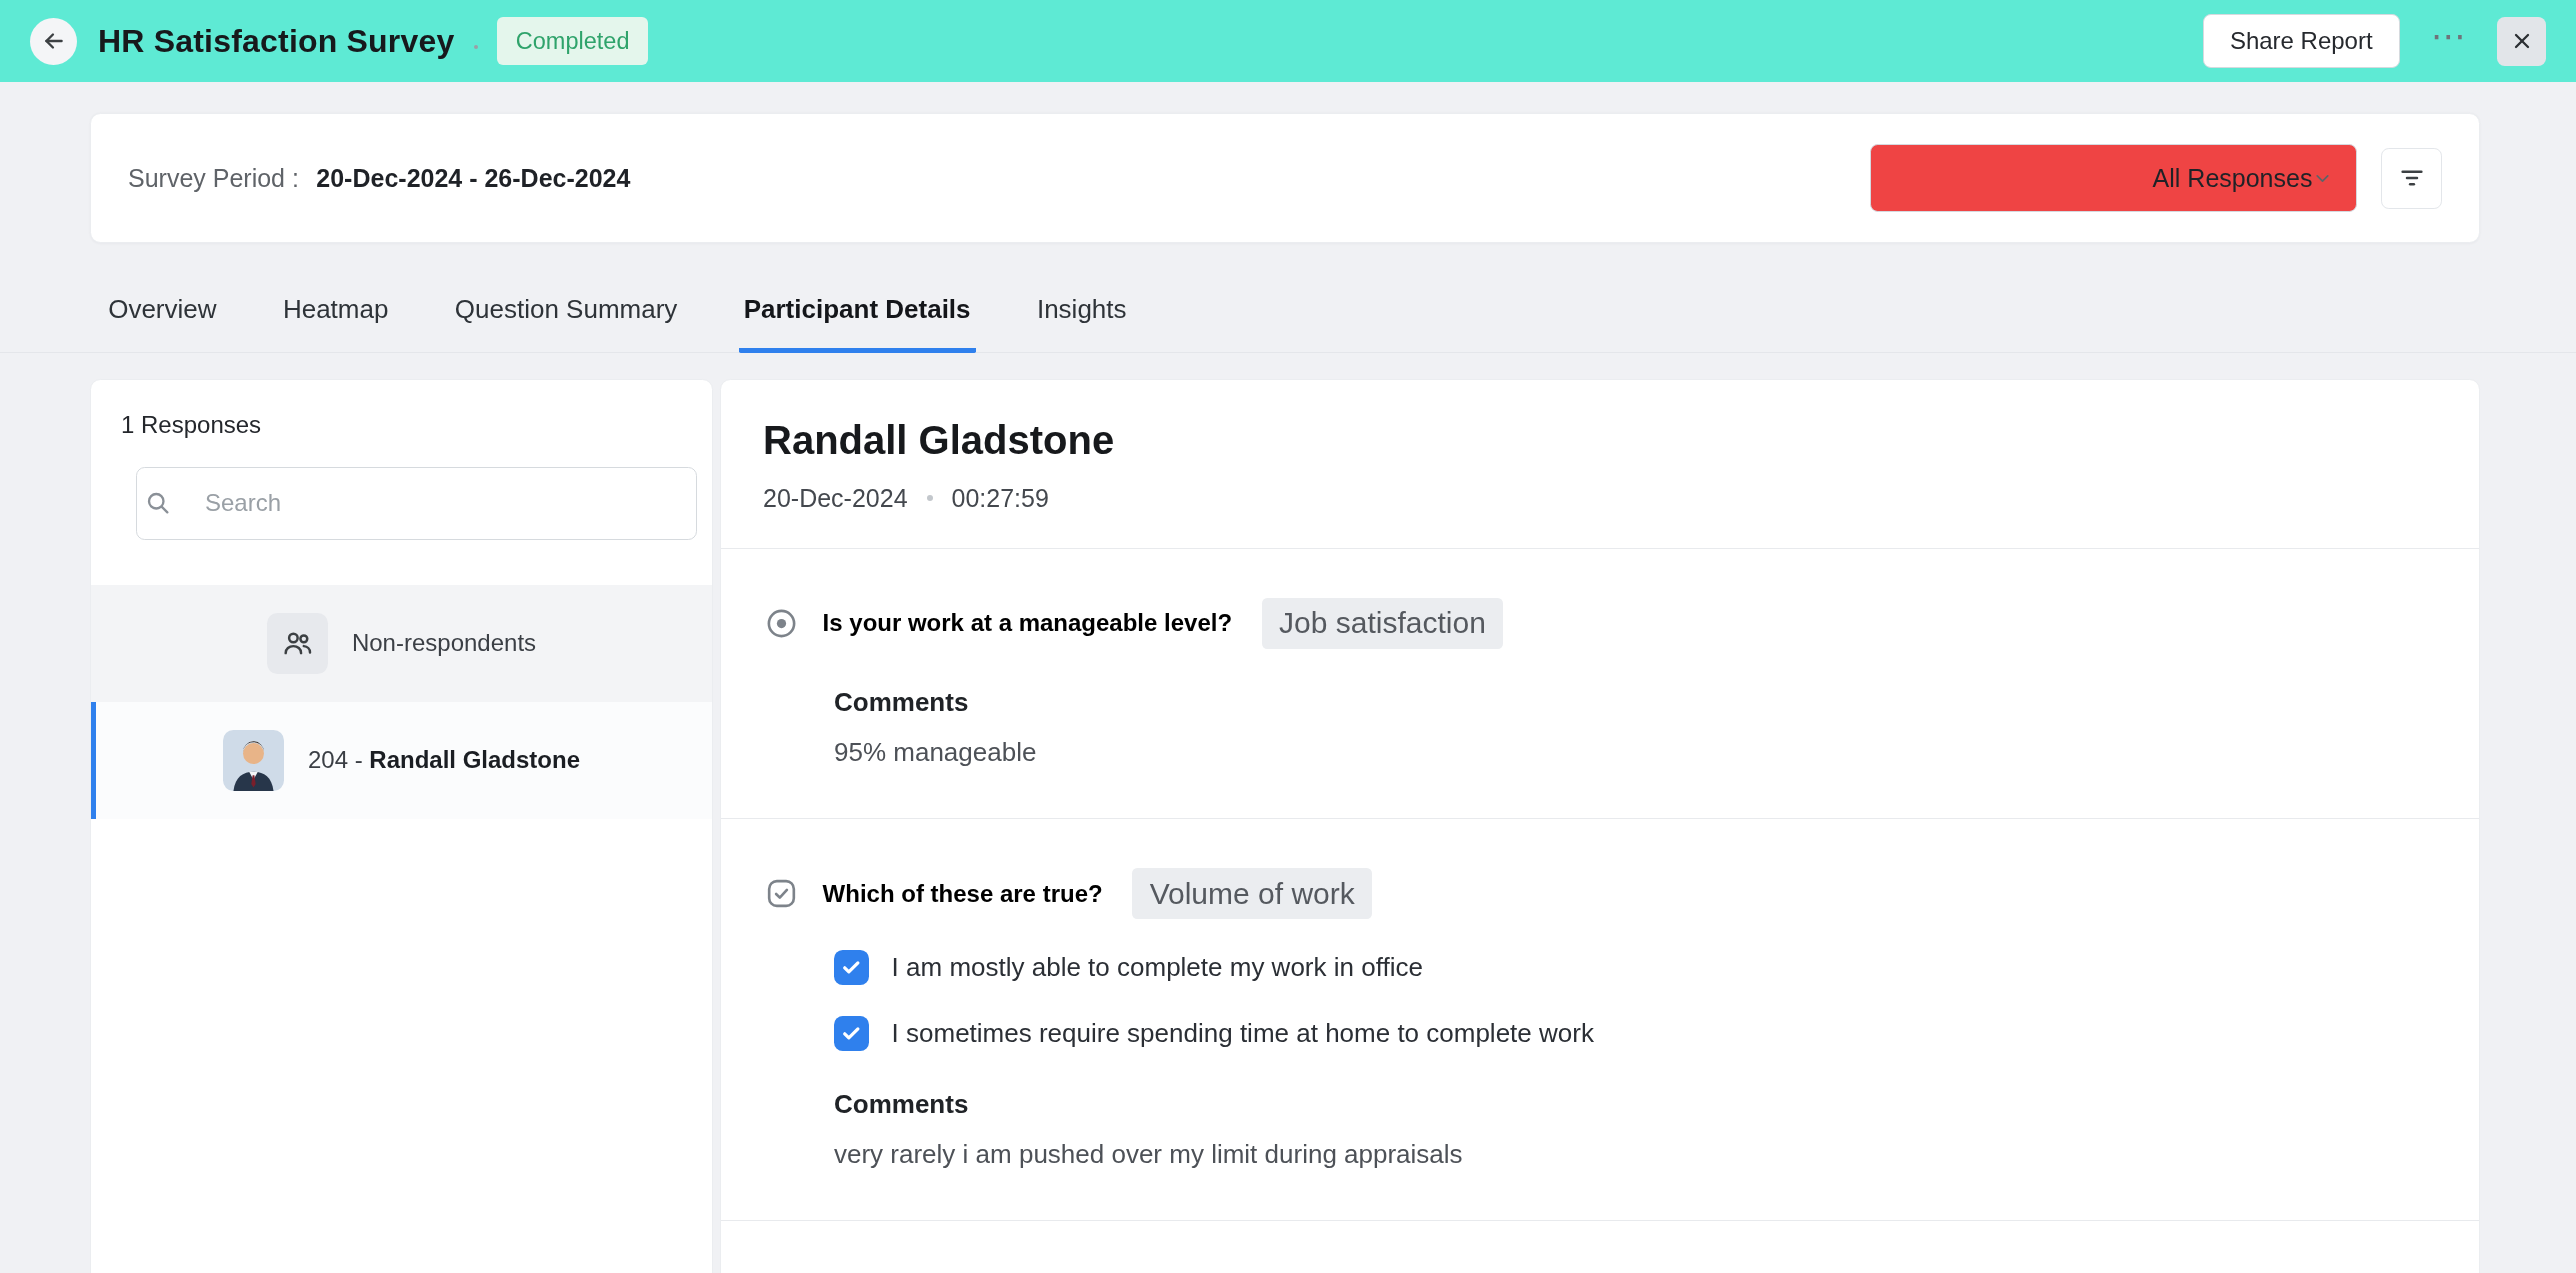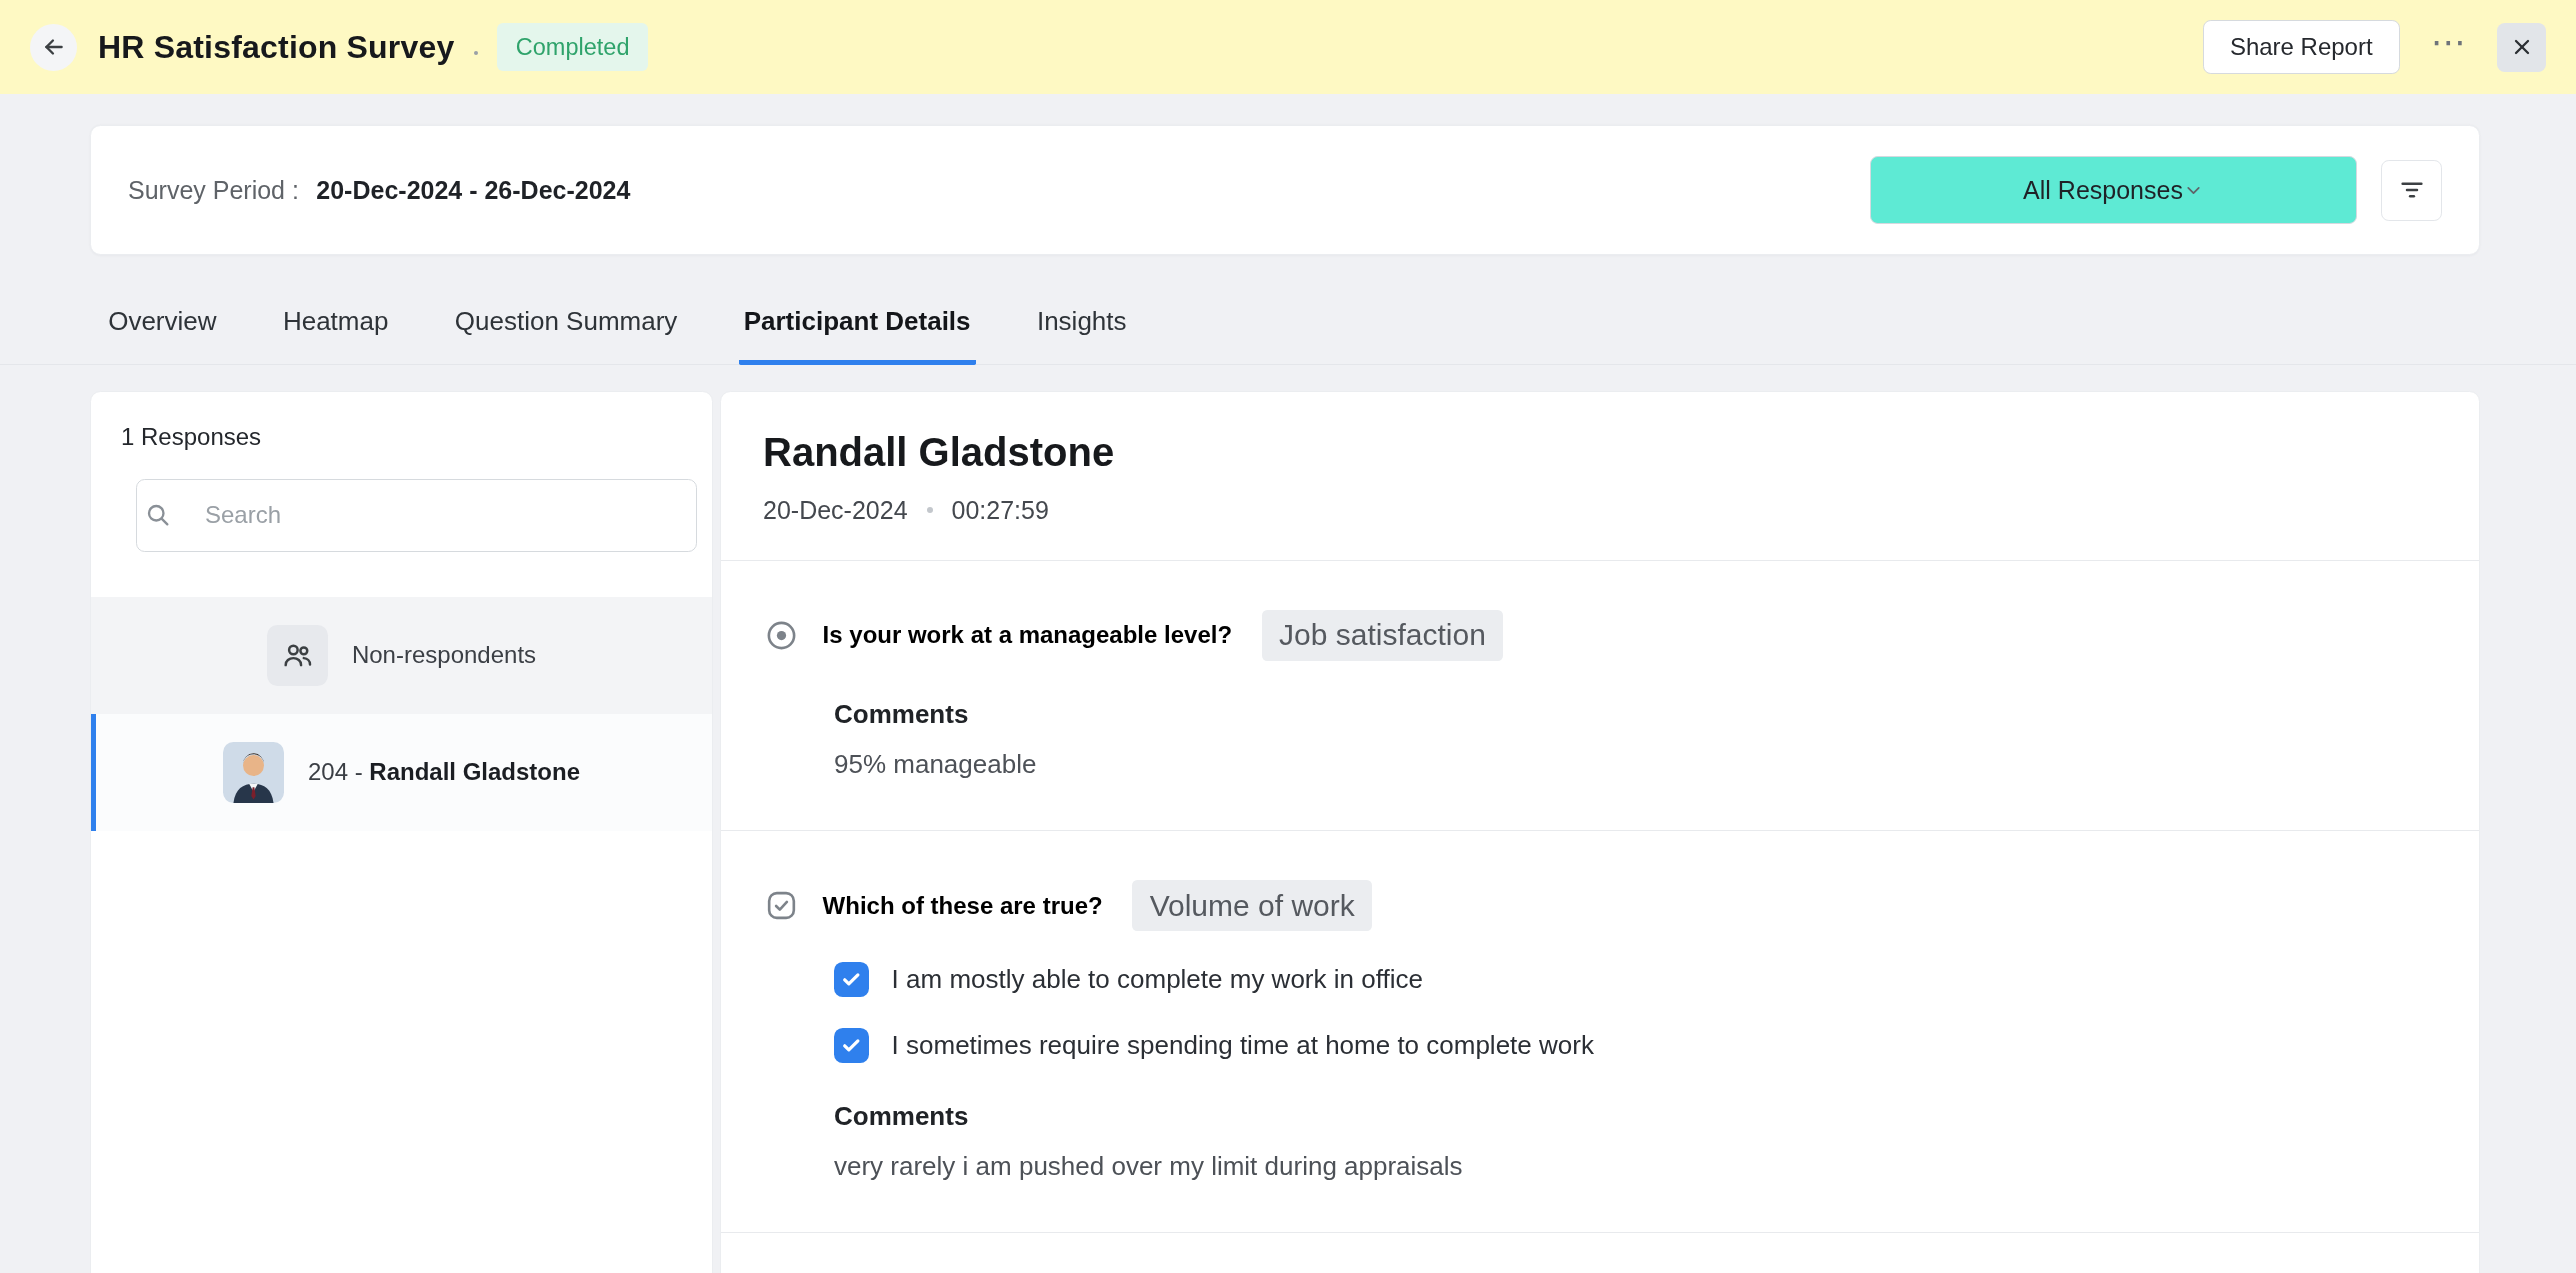--- a/index.html
+++ b/index.html
@@ -6,21 +6,21 @@
   html,body { width:2576px; height:1273px; overflow:hidden; }
   body {
     font-family:"Liberation Sans", sans-serif;
     background:#f0f1f4;
     color:#202124;
   }
   svg { display:block; }
 
   
   .topbar {
-    height:94px; background:#fef9c3;
+    height:82px; background:#5eead4;
     display:flex; align-items:center;
     padding:0 30px;
   }
   .back-btn {
     width:47px; height:47px; border-radius:50%;
     background:#f4f5f7; border:none; cursor:pointer;
     display:flex; align-items:center; justify-content:center;
     margin-right:21px;
   }
   .page-title { font-size:32px; font-weight:700; color:#17191c; letter-spacing:0.2px; }
@@ -49,22 +49,22 @@
     margin:31px 96px 0 90px; height:130px;
     background:#fff; border:0.9px solid #ebedf0; border-radius:10.4px;
     box-shadow:0 0.9px 2.6px rgba(20,30,50,.04);
     display:flex; align-items:center; padding:0 37px;
   }
   .period-label { font-size:25px; color:#5f6368; }
   .period-value { font-size:25px; font-weight:700; color:#1f2227; margin-left:17.4px; }
   .filter-right { margin-left:auto; display:flex; align-items:center; gap:24px; }
   .responses-select {
     width:487px; height:68px; border:0.9px solid #d5d9df; border-radius:7.8px;
-    display:flex; align-items:center; justify-content:center;
-    padding:0 22.6px; font-size:25px; color:#1f2227; cursor:pointer; background:#5eead4;
+    display:flex; align-items:center; justify-content:flex-end;
+    padding:0 22.6px; font-size:25px; color:#1f2227; cursor:pointer; background:#ef4444;
   }
   .filter-icon-btn {
     width:61px; height:61px; border:0.9px solid #e3e6ea; border-radius:7.8px;
     background:#fff; cursor:pointer; display:flex; align-items:center; justify-content:center;
   }
 
   
   .tabs-wrap { margin-top:37px; border-bottom:0.9px solid #e4e6ea; }
   .tabs { margin:0 96px 0 103px; display:flex; gap:56px; }
   .tab {

